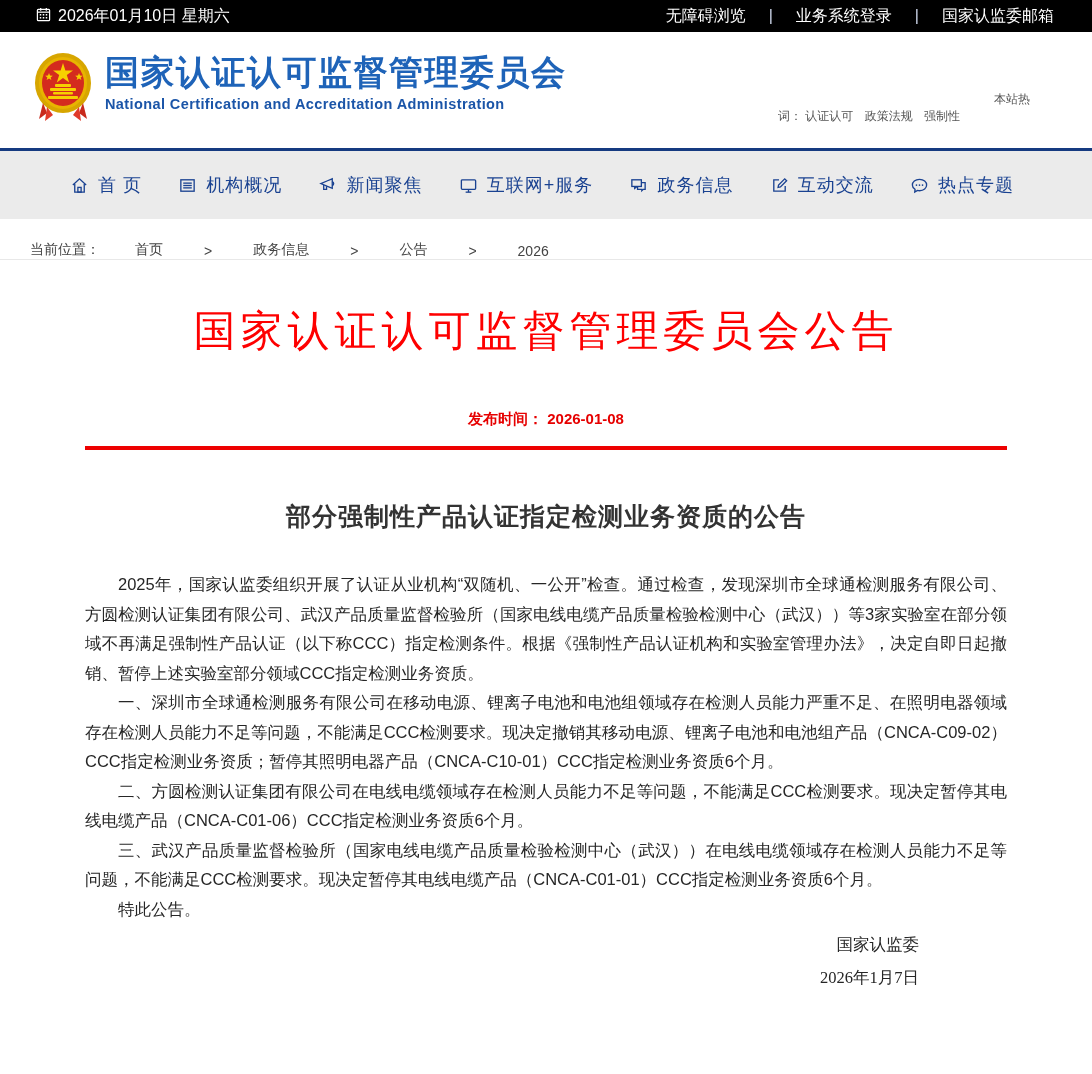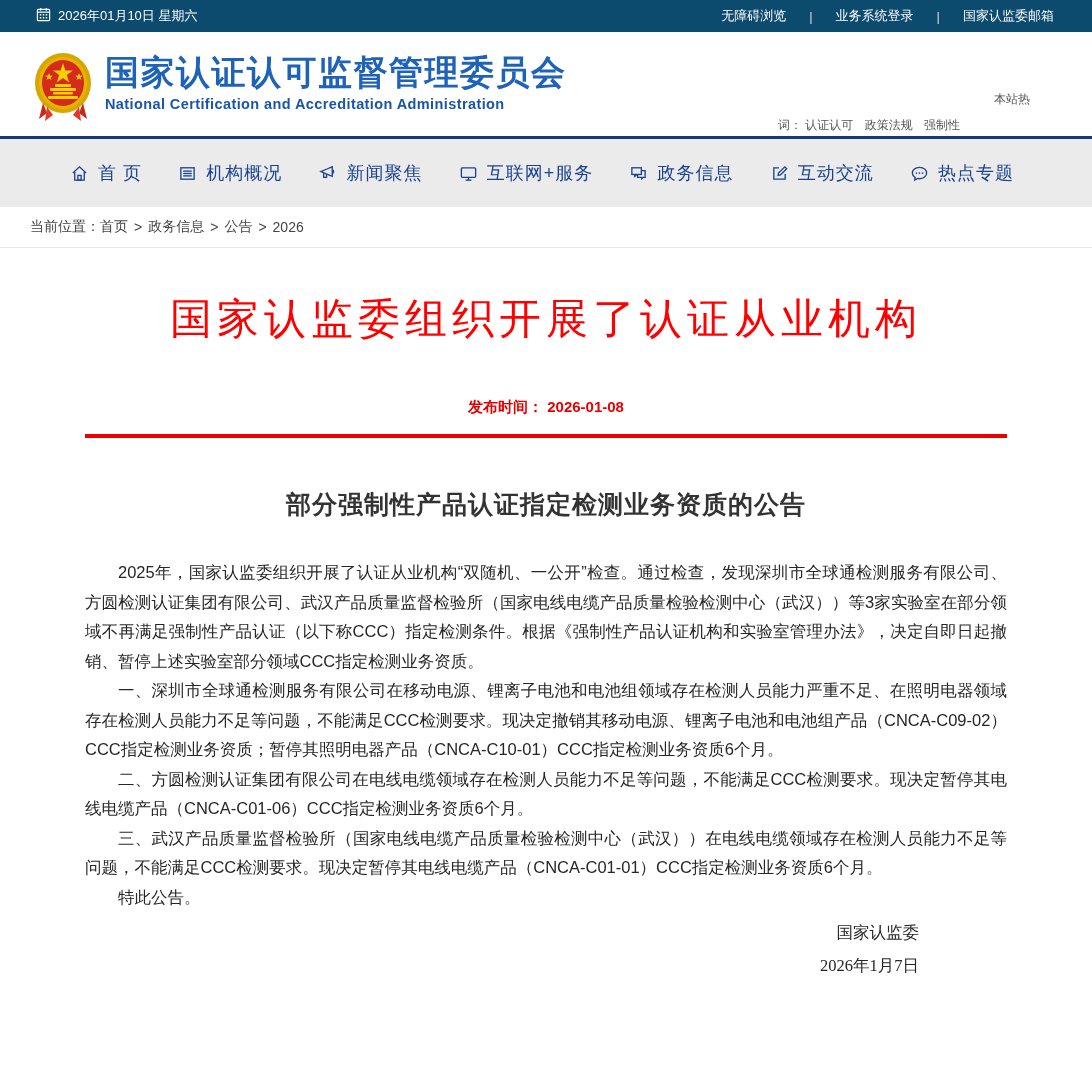--- a/index.html
+++ b/index.html
@@ -4,31 +4,31 @@
 <style>
   * { margin:0; padding:0; box-sizing:border-box; }
   html,body { width:1092px; }
   body {
     width:1092px; height:1074px; overflow:hidden;
     background:#ffffff;
     font-family:"Liberation Sans", sans-serif;
   }
   
   .topbar {
-    height:32px; background:#0c4a6e; color:#fff;
+    height:32px; background:#000000; color:#fff;
     display:flex; align-items:center; justify-content:space-between;
-    padding:0 38px 0 36px; font-size:13px;
+    padding:0 38px 0 36px; font-size:16px;
   }
   .topbar-left { display:flex; align-items:center; gap:7px; }
   .topbar-right { display:flex; align-items:center; gap:23px; }
   .topbar-right a { color:#fff; text-decoration:none; cursor:pointer; }
   .top-sep { color:#cfd8ec; }
   
   .header {
-    height:104px; background:#fff; position:relative;
+    height:116px; background:#fff; position:relative;
     display:flex; align-items:flex-start; padding:14px 30px 0 33px;
   }
   .logo { width:60px; height:74px; margin-top:5px; flex:0 0 auto; }
   .brand { margin-left:12px; margin-top:6px; }
   .brand-cn {
     color:#1E63B8; font-size:34px; font-weight:bold; letter-spacing:1.5px;
     line-height:40px; white-space:nowrap;
   }
   .brand-en {
     color:#1B55A8; font-size:14.5px; font-weight:bold; letter-spacing:0.4px;
@@ -40,37 +40,37 @@
     width:225px; height:27px; border:1px solid #b9b9b9; border-right:none;
     font-size:14px; padding:0 8px; color:#333; outline:none;
     font-family:"Liberation Sans", sans-serif;
   }
   .search-input::placeholder { color:#555; }
   .search-btn {
     width:27px; height:27px; background:#E2482C; border:none; cursor:pointer;
     display:flex; align-items:center; justify-content:center;
   }
   .hot-line1 { text-align:right; font-size:12px; color:#555; margin-top:5px; }
-  .hot-line2 { font-size:12px; color:#555; margin-top:9px; }
+  .hot-line2 { font-size:12px; color:#555; }
   .hot-line2 a { color:#555; text-decoration:none; margin-right:8px; cursor:pointer; }
   .header-rule { height:3px; background:#153A80; }
   
   .nav {
     height:68px; background:#EBEBEB; display:flex; align-items:center;
     justify-content:space-between; padding:0 78px 0 70px;
   }
   .nav-item {
     display:flex; align-items:center; gap:9px; cursor:pointer;
     color:#1A4291; font-size:18px; letter-spacing:1px; white-space:nowrap;
   }
   .nav-item svg { display:block; }
   
   .breadcrumb {
-    height:41px; display:flex; align-items:center; padding:0 30px;
-    font-size:14px; color:#444; border-bottom:1px solid #e8e8e8;
+    height:41px; display:flex; align-items:flex-end; padding:0 30px;
+    font-size:14px; color:#444; border-bottom:1px solid #e8e8e8;gap:35px;
   }
   .breadcrumb a { color:#444; text-decoration:none; cursor:pointer; }
   .bc-sep { margin:0 6px; color:#444; }
   
   .article { padding:46px 85px 0 85px; }
   .art-title {
     text-align:center; color:#FE0000; font-size:42px; letter-spacing:5px;
     line-height:50px; font-family:"Liberation Sans", sans-serif;
   }
   .pub-line {
@@ -244,21 +244,21 @@
   <a>首页</a>
   <span class="bc-sep">&gt;</span>
   <a>政务信息</a>
   <span class="bc-sep">&gt;</span>
   <a>公告</a>
   <span class="bc-sep">&gt;</span>
   <a>2026</a>
 </div>
 
 <div class="article">
-  <div class="art-title">国家认监委组织开展了认证从业机构</div>
+  <div class="art-title">国家认证认可监督管理委员会公告</div>
   <div class="pub-line">
     <span>发布时间：</span>
     <span>2026-01-08</span>
   </div>
   <div class="red-rule"></div>
   <div class="sub-title">
     <div>部分强制性产品认证指定检测业务资质的公告</div>
   </div>
   <div class="body-text">
     <p>2025年，国家认监委组织开展了认证从业机构“双随机、一公开”检查。通过检查，发现深圳市全球通检测服务有限公司、方圆检测认证集团有限公司、武汉产品质量监督检验所（国家电线电缆产品质量检验检测中心（武汉））等3家实验室在部分领域不再满足强制性产品认证（以下称CCC）指定检测条件。根据《强制性产品认证机构和实验室管理办法》，决定自即日起撤销、暂停上述实验室部分领域CCC指定检测业务资质。</p>

